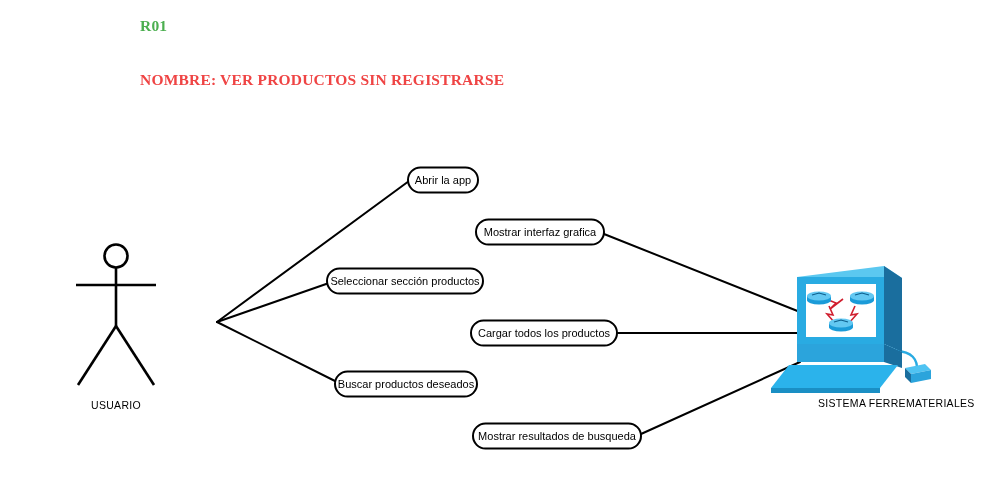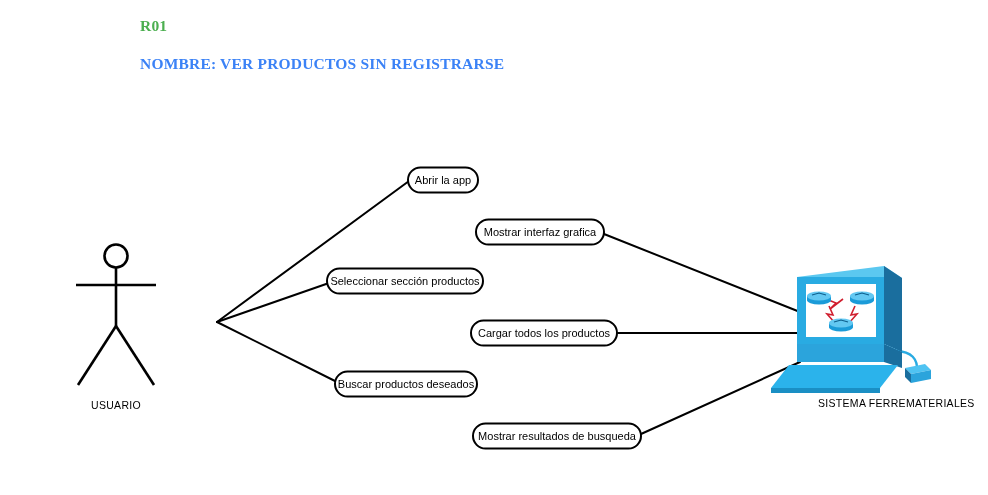--- a/index.html
+++ b/index.html
@@ -33,21 +33,21 @@
     width: 700px;
   }
   .heading {
     font-family: "Liberation Serif", "DejaVu Serif", serif;
     font-weight: bold;
     font-size: 15.5px;
     line-height: 1;
     letter-spacing: 0.2px;
     white-space: nowrap;
   }
-  .heading.h-id { margin-bottom: 22px; }
+  .heading.h-id { margin-bottom: 38px; }
 
   
   #diagram {
     position: absolute;
     left: 0; top: 0;
     width: 988px;
     height: 495px;
   }
   #diagram svg {
     display: block;
@@ -95,21 +95,21 @@
     fill: #ffffff;
   }
 </style>
 </head>
 <body>
 
 <div id="page" style="background: rgb(255, 255, 255);">
 
   <div class="heading-block">
     <div class="heading h-id" style="color: rgb(76, 175, 80);">R01</div>
-    <div class="heading h-name" style="color: #3b82f6;">NOMBRE: VER PRODUCTOS SIN REGISTRARSE</div>
+    <div class="heading h-name" style="color: #ef4444;">NOMBRE: VER PRODUCTOS SIN REGISTRARSE</div>
   </div>
 
   <div id="diagram">
     <svg viewBox="0 0 988 495" xmlns="http://www.w3.org/2000/svg">
 
       <g>
         <line class="assoc-line" x1="217" y1="322" x2="409" y2="181"></line>
         <line class="assoc-line" x1="217" y1="322" x2="329" y2="283"></line>
         <line class="assoc-line" x1="217" y1="322" x2="337" y2="382"></line>
       </g>

